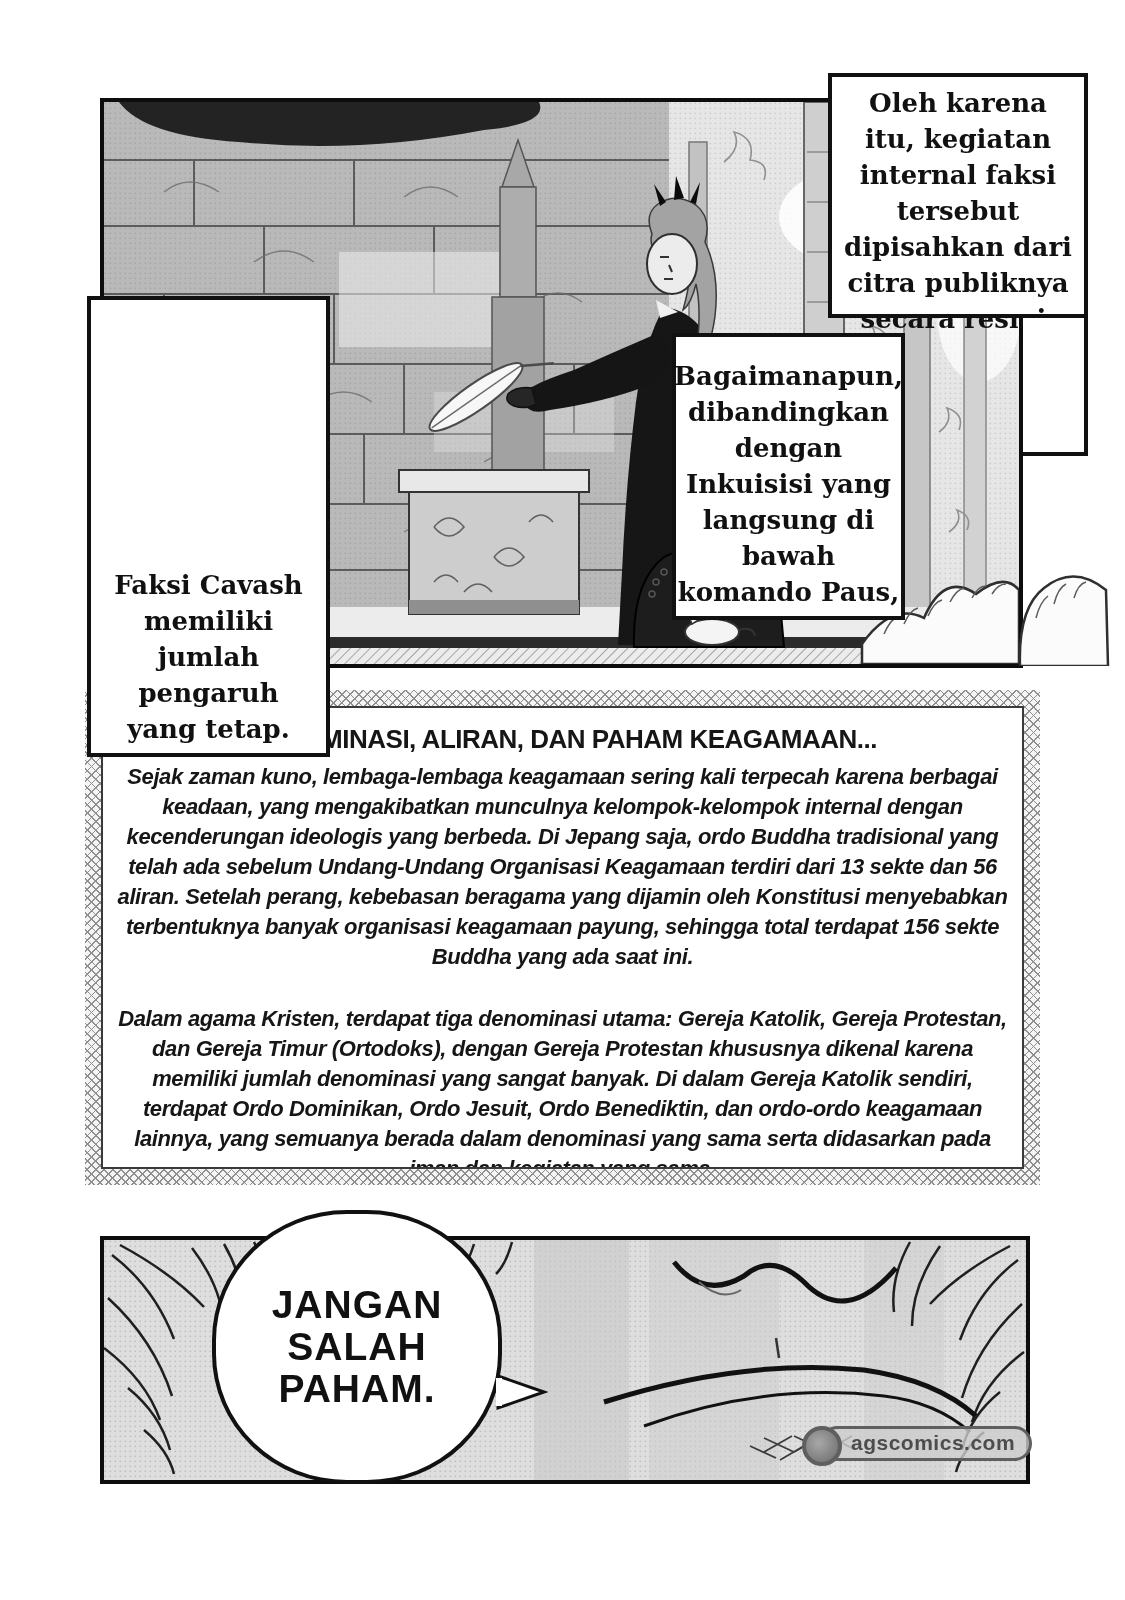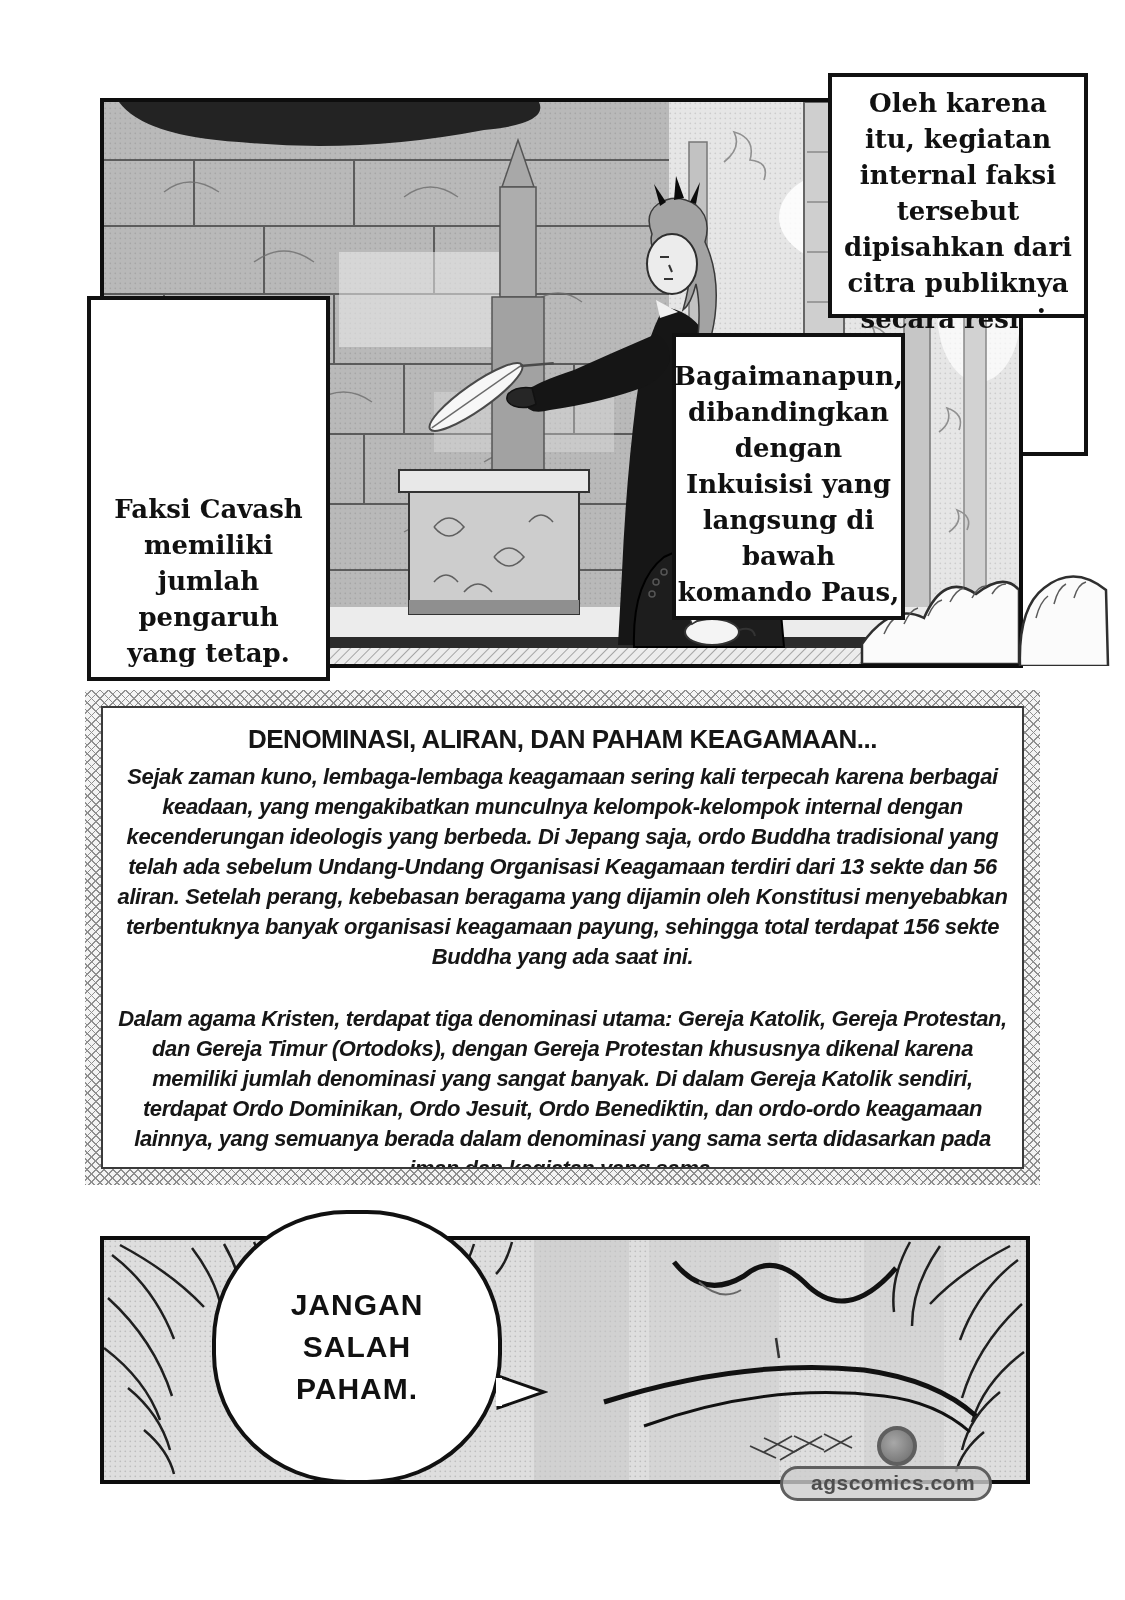--- a/index.html
+++ b/index.html
@@ -9,43 +9,43 @@
   .panel svg{display:block;}
   
   .sbox{position:absolute;background:#ffffff;border:4px solid #111;box-sizing:border-box;
         display:flex;align-items:flex-end;justify-content:center;text-align:center;z-index:3;
         font-weight:bold;font-size:26px;line-height:36px;letter-spacing:0px;}
   .sbox .stext{display:block;padding:6px 10px;}
   .sbox-tr{left:828px;top:73px;width:260px;height:245px;align-items:flex-start;}
   .sbox-tr .stext{padding-top:8px;}
   .sbox-tr-ext{position:absolute;left:1023px;top:318px;width:65px;height:138px;background:#fff;
         border-right:4px solid #111;border-bottom:4px solid #111;box-sizing:border-box;z-index:3;}
-  .sbox-left{left:87px;top:296px;width:243px;height:385px;}
+  .sbox-left{left:87px;top:296px;width:243px;height:461px;}
   .sbox-right{left:672px;top:333px;width:233px;height:287px;}
   
   .infobox{position:absolute;left:85px;top:690px;width:955px;height:495px;box-sizing:border-box;
         padding:16px;z-index:2;
         background-image:repeating-linear-gradient(45deg,#8f8f8f 0px,#8f8f8f 1.2px,transparent 1.2px,transparent 6px),
                          repeating-linear-gradient(-45deg,#8f8f8f 0px,#8f8f8f 1.2px,transparent 1.2px,transparent 6px);
         background-color:#f4f4f4;}
   .infobox-inner{width:100%;height:100%;background:#ffffff;border:2px solid #3a3a3a;box-sizing:border-box;
         text-align:center;font-family:"Liberation Sans", sans-serif;font-weight:bold;
         font-size:22px;line-height:30px;letter-spacing:-0.4px;color:#161616;padding:10px 12px;overflow:hidden;}
   .infobox-title{font-size:26px;line-height:34px;letter-spacing:-0.5px;margin:4px 0 6px 0;font-weight:bold;}
   .infobox-inner p{margin:0 auto;max-width:905px;font-style:italic;}
   .infobox-inner p + p{margin-top:32px;}
   
   .bubble{position:absolute;left:212px;top:1210px;width:290px;height:274px;background:#ffffff;
         border:4px solid #111;border-radius:135px / 130px;box-sizing:border-box;z-index:5;
         display:flex;align-items:center;justify-content:center;text-align:center;
-        font-family:"Liberation Sans", sans-serif;font-weight:bold;font-size:30px;line-height:42px;letter-spacing:1px;}
+        font-family:"Liberation Sans", sans-serif;font-weight:bold;font-size:39px;line-height:42px;letter-spacing:1px;}
   .bubble-tail{position:absolute;left:496px;top:1372px;z-index:6;}
   
-  .watermark{position:absolute;left:815px;top:1436px;display:flex;align-items:center;z-index:4;
-        font-family:"Liberation Sans", sans-serif;flex-direction:column;}
+  .watermark{position:absolute;left:815px;top:1436px;display:flex;align-items:flex-start;z-index:4;
+        font-family:"Liberation Sans", sans-serif;}
   .wm-logo{width:40px;height:40px;border-radius:50%;border:4px solid #5f5f5f;box-sizing:border-box;
         background:radial-gradient(circle at 40% 40%, #a8a8a8 0%, #7c7c7c 70%, #6a6a6a 100%);z-index:2;}
   .wm-pill{margin-left:-22px;background:rgba(205,205,205,0.8);border:3px solid #5f5f5f;border-radius:18px;
         padding:2px 14px 3px 28px;font-weight:bold;font-size:21px;color:#4d4d4d;letter-spacing:0.5px;}
   .art-overflow{position:absolute;z-index:2;}
 </style>
 </head>
 <body>
 
 <div class="page">

